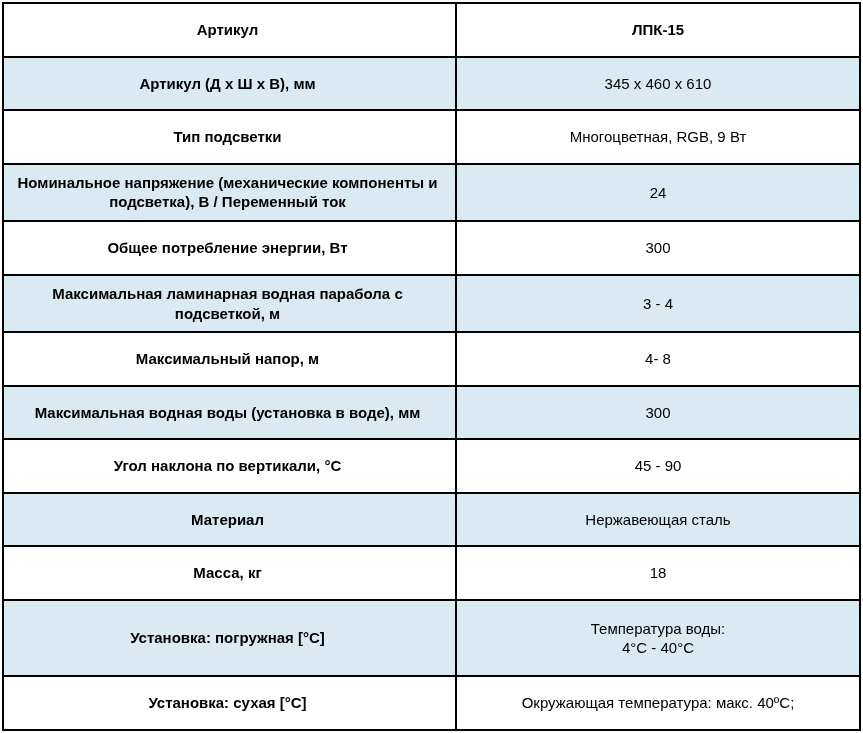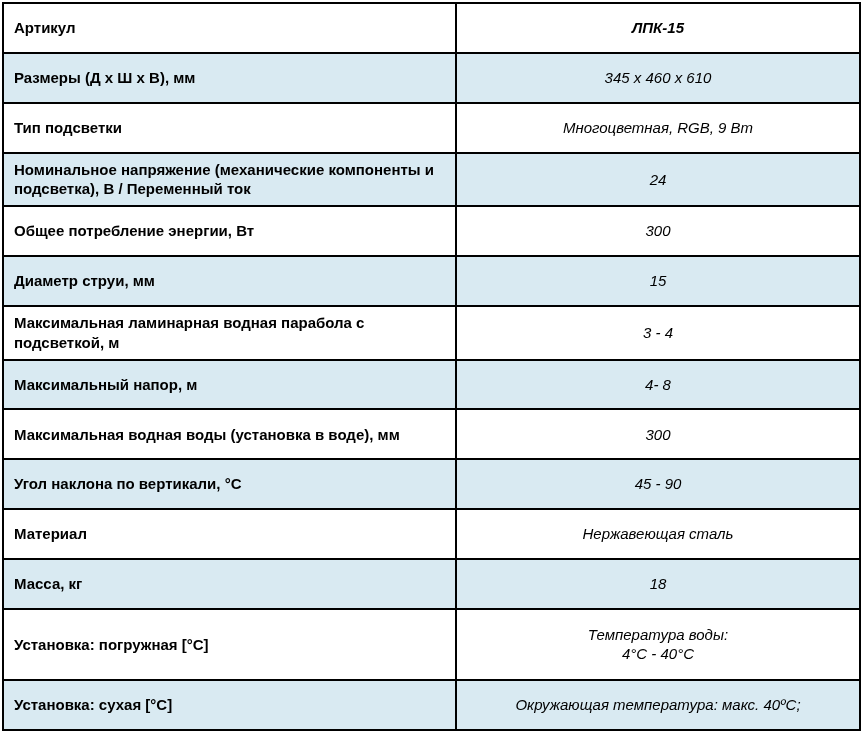--- a/index.html
+++ b/index.html
@@ -28,64 +28,59 @@
     border: 2px solid var(--border-color, #000);
     font-size: 15px;
     color: var(--text-color, #000);
     vertical-align: middle;
     line-height: 1.3;
   }
   table.spec tr:nth-child(odd) td { background: var(--row-bg, #ffffff); }
   table.spec tr:nth-child(even) td { background: var(--row-alt-bg, #d9eaf2); }
   td.label-cell {
     font-weight: bold;
-    text-align: left;
+    text-align: center;
     padding: 4px 14px 4px 10px;
   }
   td.value-cell {
     text-align: center;
     padding: 12px 8px;
     white-space: pre-line;
-    font-style: italic;
   }
   td.value-cell.bold { font-weight: bold; }
 </style>
 </head>
 <body>
 
 <div class="page">
   <table class="spec">
     <colgroup>
       <col class="c-label">
       <col class="c-value">
     </colgroup>
     <tbody id="spec-rows">
         <tr>
           <td class="label-cell">Артикул</td>
           <td class="value-cell bold">ЛПК-15</td>
         </tr>
         <tr>
-          <td class="label-cell">Размеры (Д х Ш х В), мм</td>
+          <td class="label-cell">Артикул (Д х Ш х В), мм</td>
           <td class="value-cell">345 х 460 х 610</td>
         </tr>
         <tr>
           <td class="label-cell">Тип подсветки</td>
           <td class="value-cell">Многоцветная, RGB, 9 Вт</td>
         </tr>
         <tr>
           <td class="label-cell">Номинальное напряжение (механические компоненты и подсветка), В / Переменный ток</td>
           <td class="value-cell">24</td>
         </tr>
         <tr>
           <td class="label-cell">Общее потребление энергии, Вт</td>
           <td class="value-cell">300</td>
-        </tr>
-        <tr>
-          <td class="label-cell">Диаметр струи, мм</td>
-          <td class="value-cell">15</td>
         </tr>
         <tr>
           <td class="label-cell">Максимальная ламинарная водная парабола с подсветкой, м</td>
           <td class="value-cell">3 - 4</td>
         </tr>
         <tr>
           <td class="label-cell">Максимальный напор, м</td>
           <td class="value-cell">4- 8</td>
         </tr>
         <tr>

